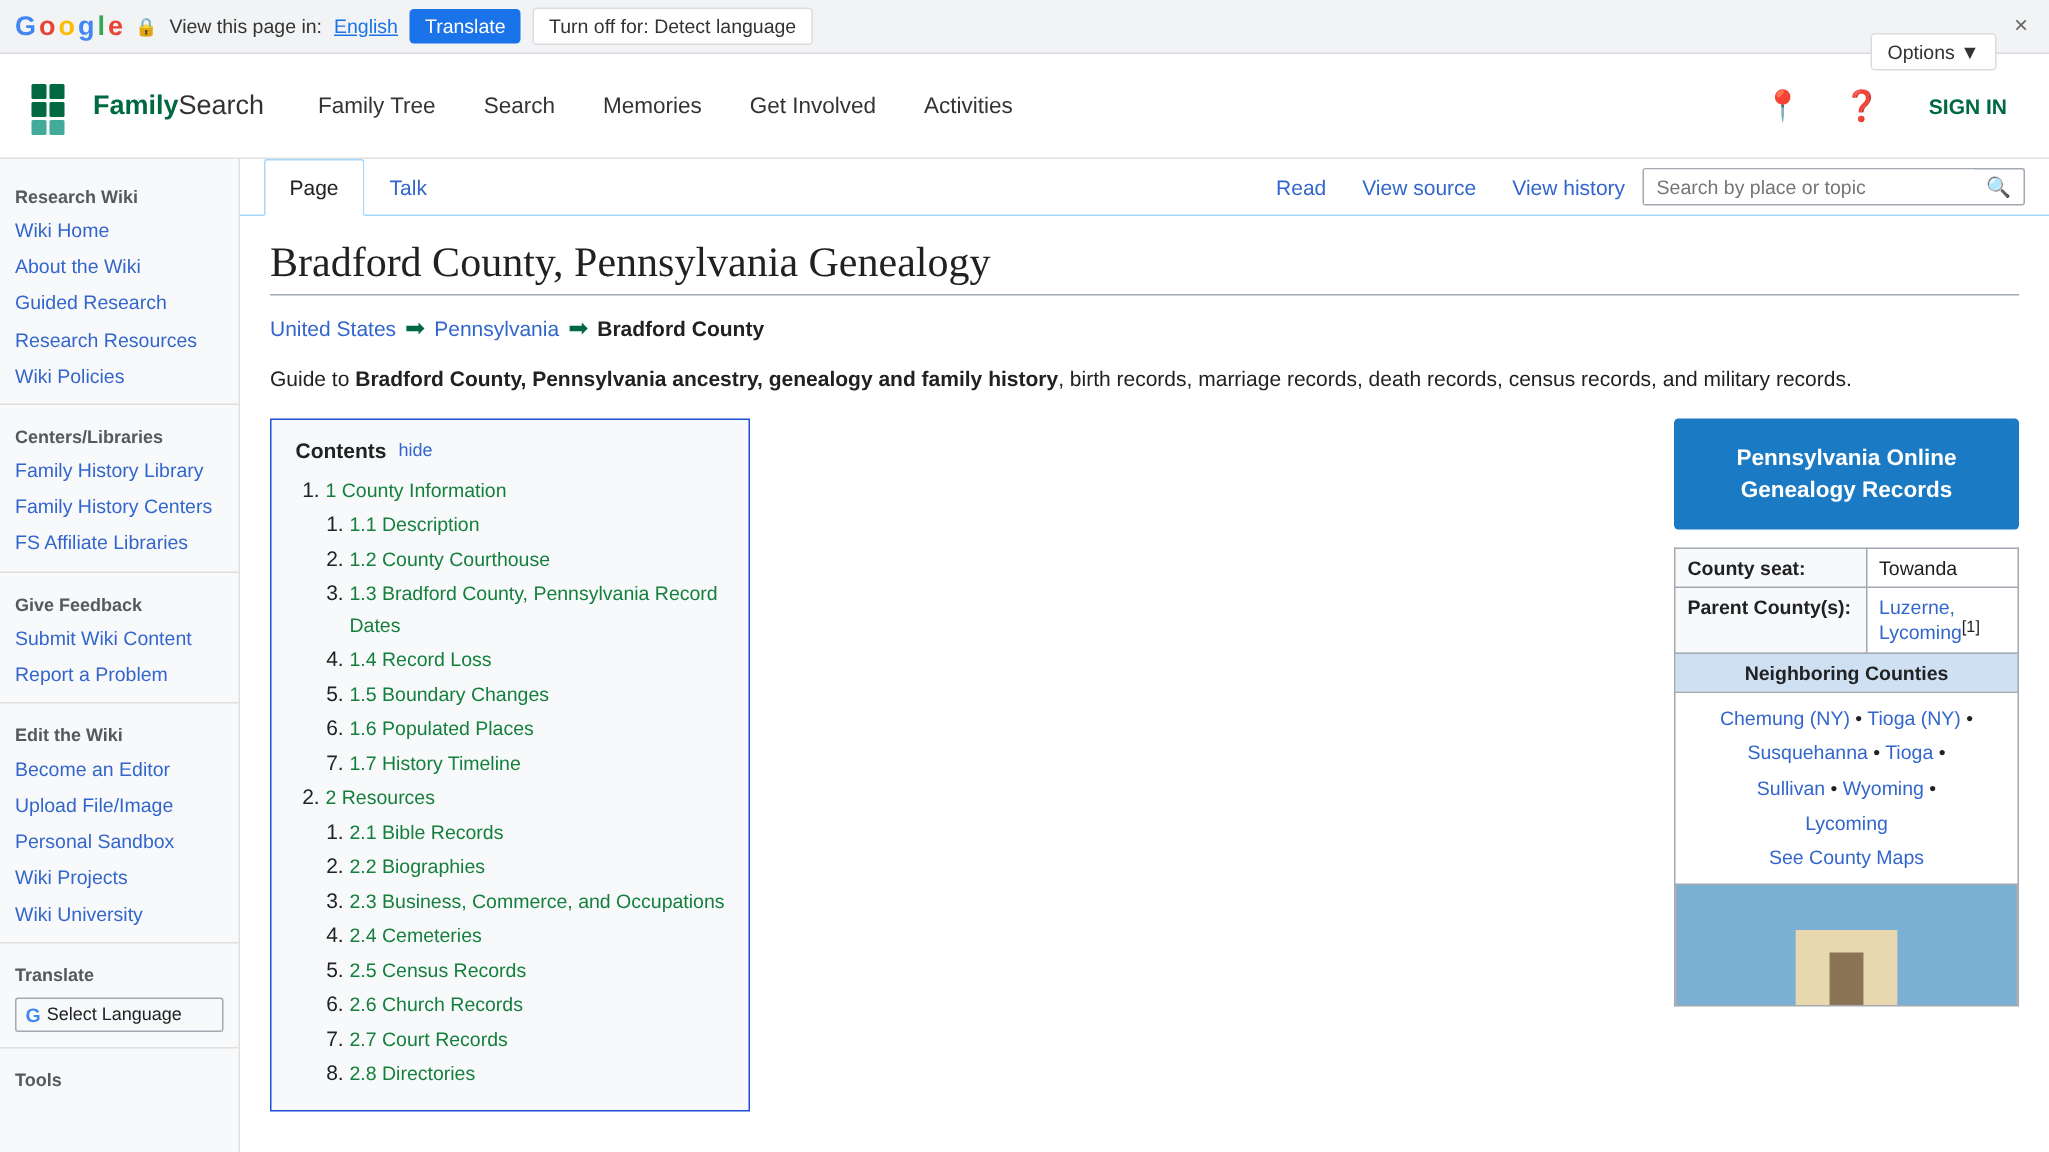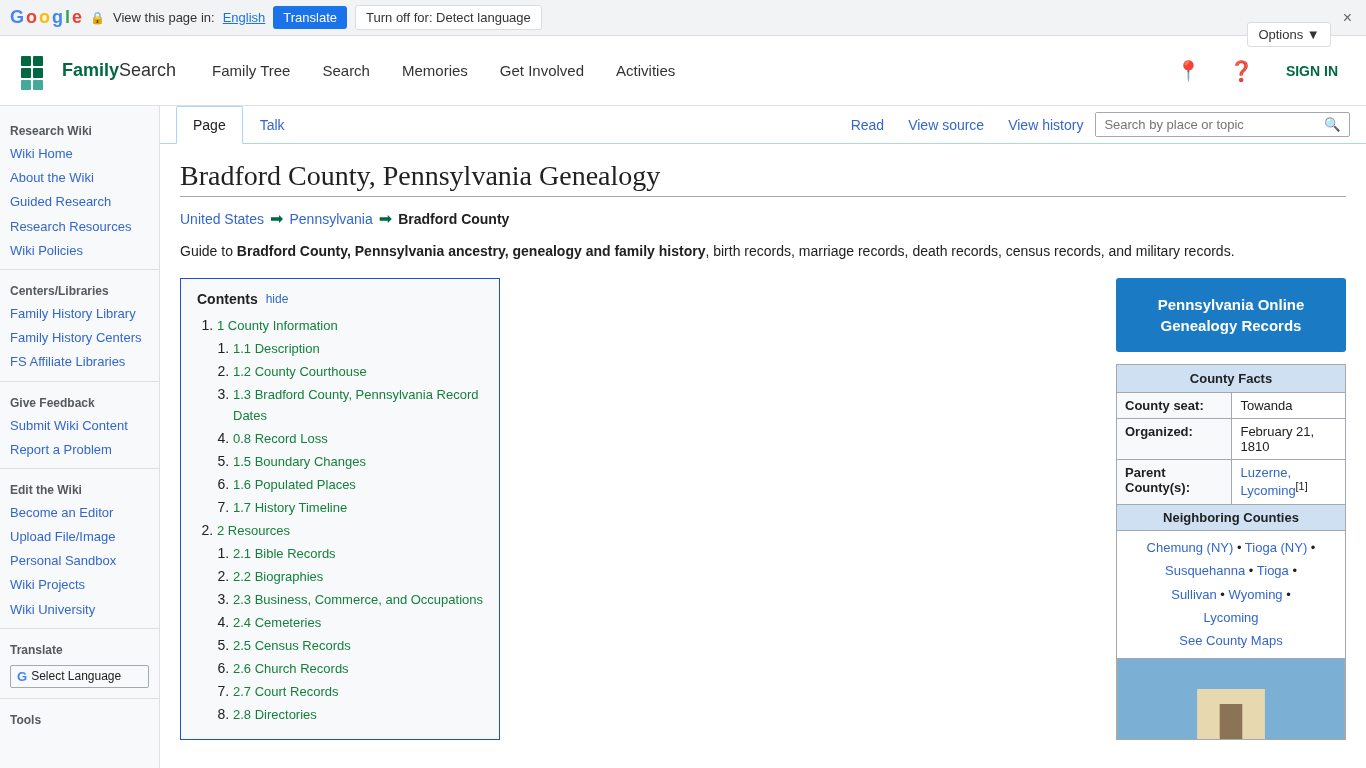--- a/index.html
+++ b/index.html
@@ -349,21 +349,21 @@
             <div class="toc-title">
               <span>Contents</span>
               <span class="toc-hide">hide</span>
             </div>
             <ol>
               <li><a href="#">1 County Information</a>
                 <ol class="toc-sub">
                   <li><a href="#">1.1 Description</a></li>
                   <li><a href="#">1.2 County Courthouse</a></li>
                   <li><a href="#">1.3 Bradford County, Pennsylvania Record Dates</a></li>
-                  <li><a href="#">0.8 Record Loss</a></li>
+                  <li><a href="#">1.4 Record Loss</a></li>
                   <li><a href="#">1.5 Boundary Changes</a></li>
                   <li><a href="#">1.6 Populated Places</a></li>
                   <li><a href="#">1.7 History Timeline</a></li>
                 </ol>
               </li>
               <li><a href="#">2 Resources</a>
                 <ol class="toc-sub">
                   <li><a href="#">2.1 Bible Records</a></li>
                   <li><a href="#">2.2 Biographies</a></li>
                   <li><a href="#">2.3 Business, Commerce, and Occupations</a></li>
@@ -389,30 +389,23 @@
           
           
         </div>
 
         <div id="article-sidebar">
           <button class="pa-button">Pennsylvania Online Genealogy Records</button>
 
           
           <table class="county-facts-table">
             <tbody>
-                <tr>
-              <td colspan="2" class="table-header">County Facts</td>
-            </tr>
             <tr>
               <td class="label-cell">County seat:</td>
               <td>Towanda</td>
-            </tr>
-            <tr>
-              <td class="label-cell">Organized:</td>
-              <td>February 21, 1810</td>
             </tr>
             <tr>
               <td class="label-cell">Parent County(s):</td>
               <td>
                 <a href="#" class="article-link">Luzerne,</a><br>
                 <a href="#" class="article-link">Lycoming</a><sup>[1]</sup>
               </td>
             </tr>
             <tr>
               <td colspan="2" class="section-header">Neighboring Counties</td>

